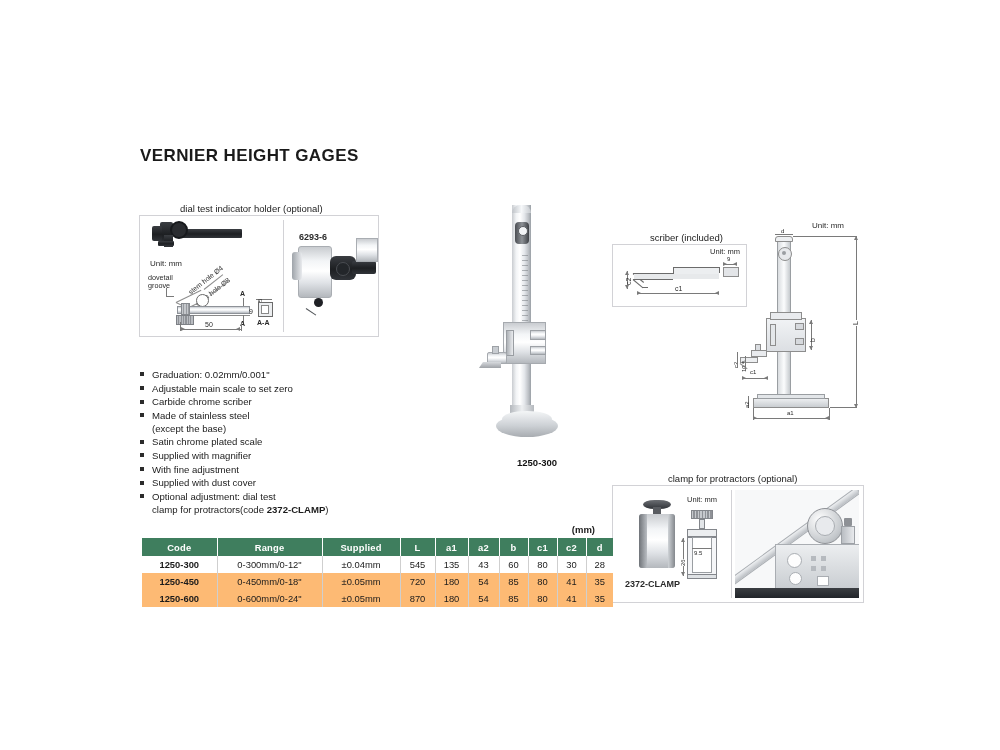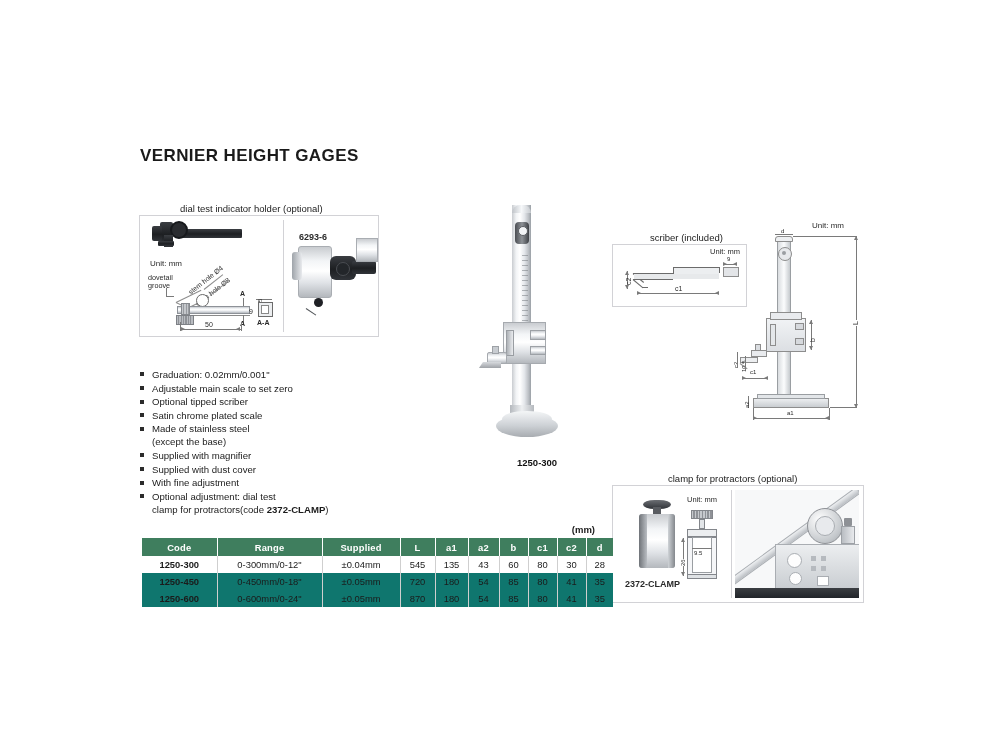--- a/index.html
+++ b/index.html
@@ -79,21 +79,21 @@
     padding:3.5px 2px;text-align:center;border-right:1px solid #ffffff;
     letter-spacing:.2px;
   }
   table.spec th:last-child{border-right:none;}
   table.spec td{
     padding:3px 2px;text-align:center;border-right:1px solid #cfcfcf;color:#1b1b1b;
   }
   table.spec td:last-child{border-right:none;}
   table.spec td.code{font-weight:bold;}
   table.spec tr.r-odd td{background:#ffffff;}
-  table.spec tr.r-even td{background:#0f766e;}
+  table.spec tr.r-even td{background:#fdba74;}
   table.spec td.rng{text-align:center;}
 
   .prod-label{
     position:absolute;font-size:9.5px;font-weight:bold;color:#111;white-space:nowrap;
   }
 </style>
 </head>
 <body>
 
 <div class="page">
@@ -348,27 +348,27 @@
         <div style="position:absolute;left:109px;top:28px;width:8px;height:8px;background:#8e9196;border-radius:1px;"></div>
 
         <div style="position:absolute;left:0;bottom:0;width:100%;height:10px;background:linear-gradient(180deg,#3b3e42,#22252a);"></div>
       </div>
     </div>
   </div>
 
   <div class="features">
     <div class="feat"><span class="bullet"></span><span>Graduation: 0.02mm/0.001"</span></div>
     <div class="feat"><span class="bullet"></span><span>Adjustable main scale to set zero</span></div>
-    <div class="feat"><span class="bullet"></span><span>Optional tipped scriber</span></div>
-    <div class="feat"><span class="bullet"></span><span>Satin chrome plated scale</span></div>
+    <div class="feat"><span class="bullet"></span><span>Carbide chrome scriber</span></div>
     <div class="feat"><span class="bullet"></span><span>Made of stainless steel
 (except the base)</span></div>
+    <div class="feat"><span class="bullet"></span><span>Satin chrome plated scale</span></div>
     <div class="feat"><span class="bullet"></span><span>Supplied with magnifier</span></div>
+    <div class="feat"><span class="bullet"></span><span>With fine adjustment</span></div>
     <div class="feat"><span class="bullet"></span><span>Supplied with dust cover</span></div>
-    <div class="feat"><span class="bullet"></span><span>With fine adjustment</span></div>
     <div class="feat"><span class="bullet"></span><span>Optional adjustment: dial test</span></div>
     <div class="feat cont"><span>clamp for protractors(code </span><b>2372-CLAMP</b><span>)</span></div>
   </div>
 
   <div class="tbl-wrap">
     <div class="tbl-unit">(mm)</div>
     <table class="spec">
       <colgroup>
         <col style="width:75px">
           <col style="width:105px">

